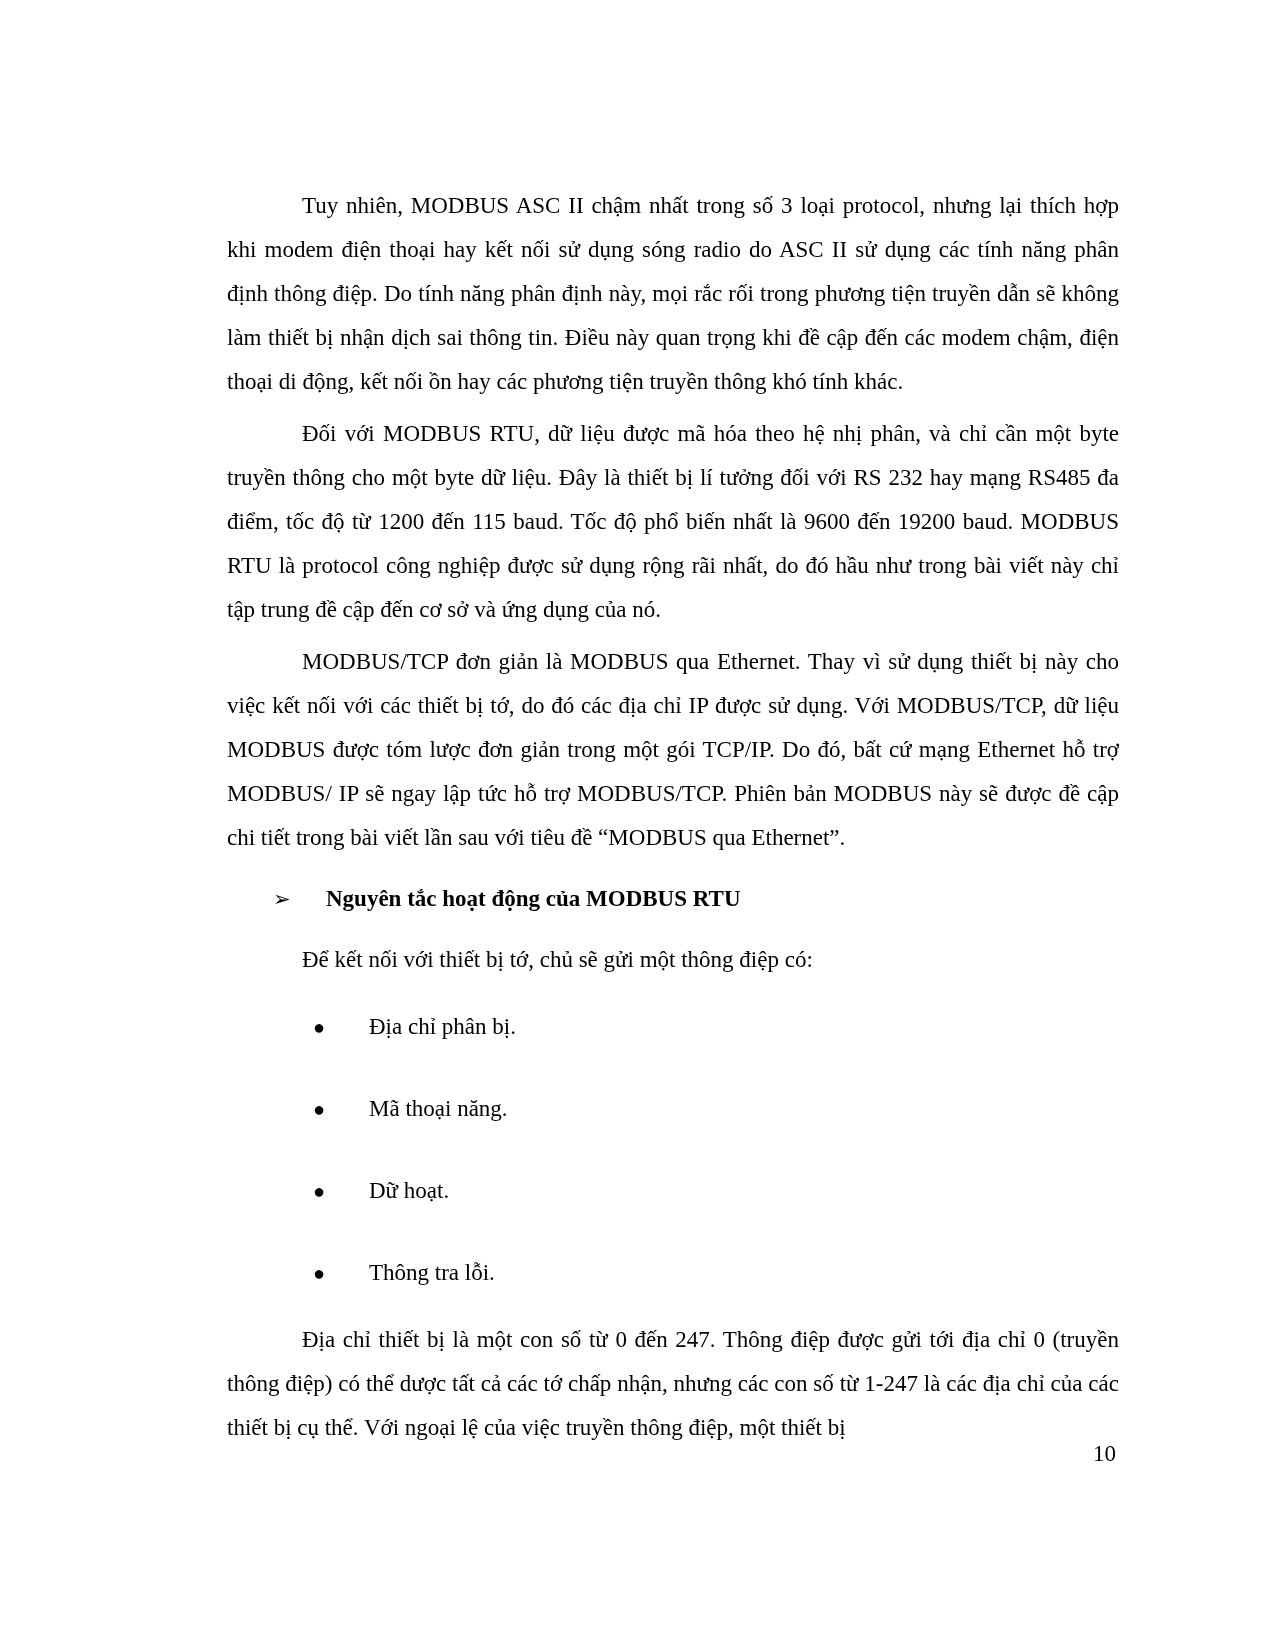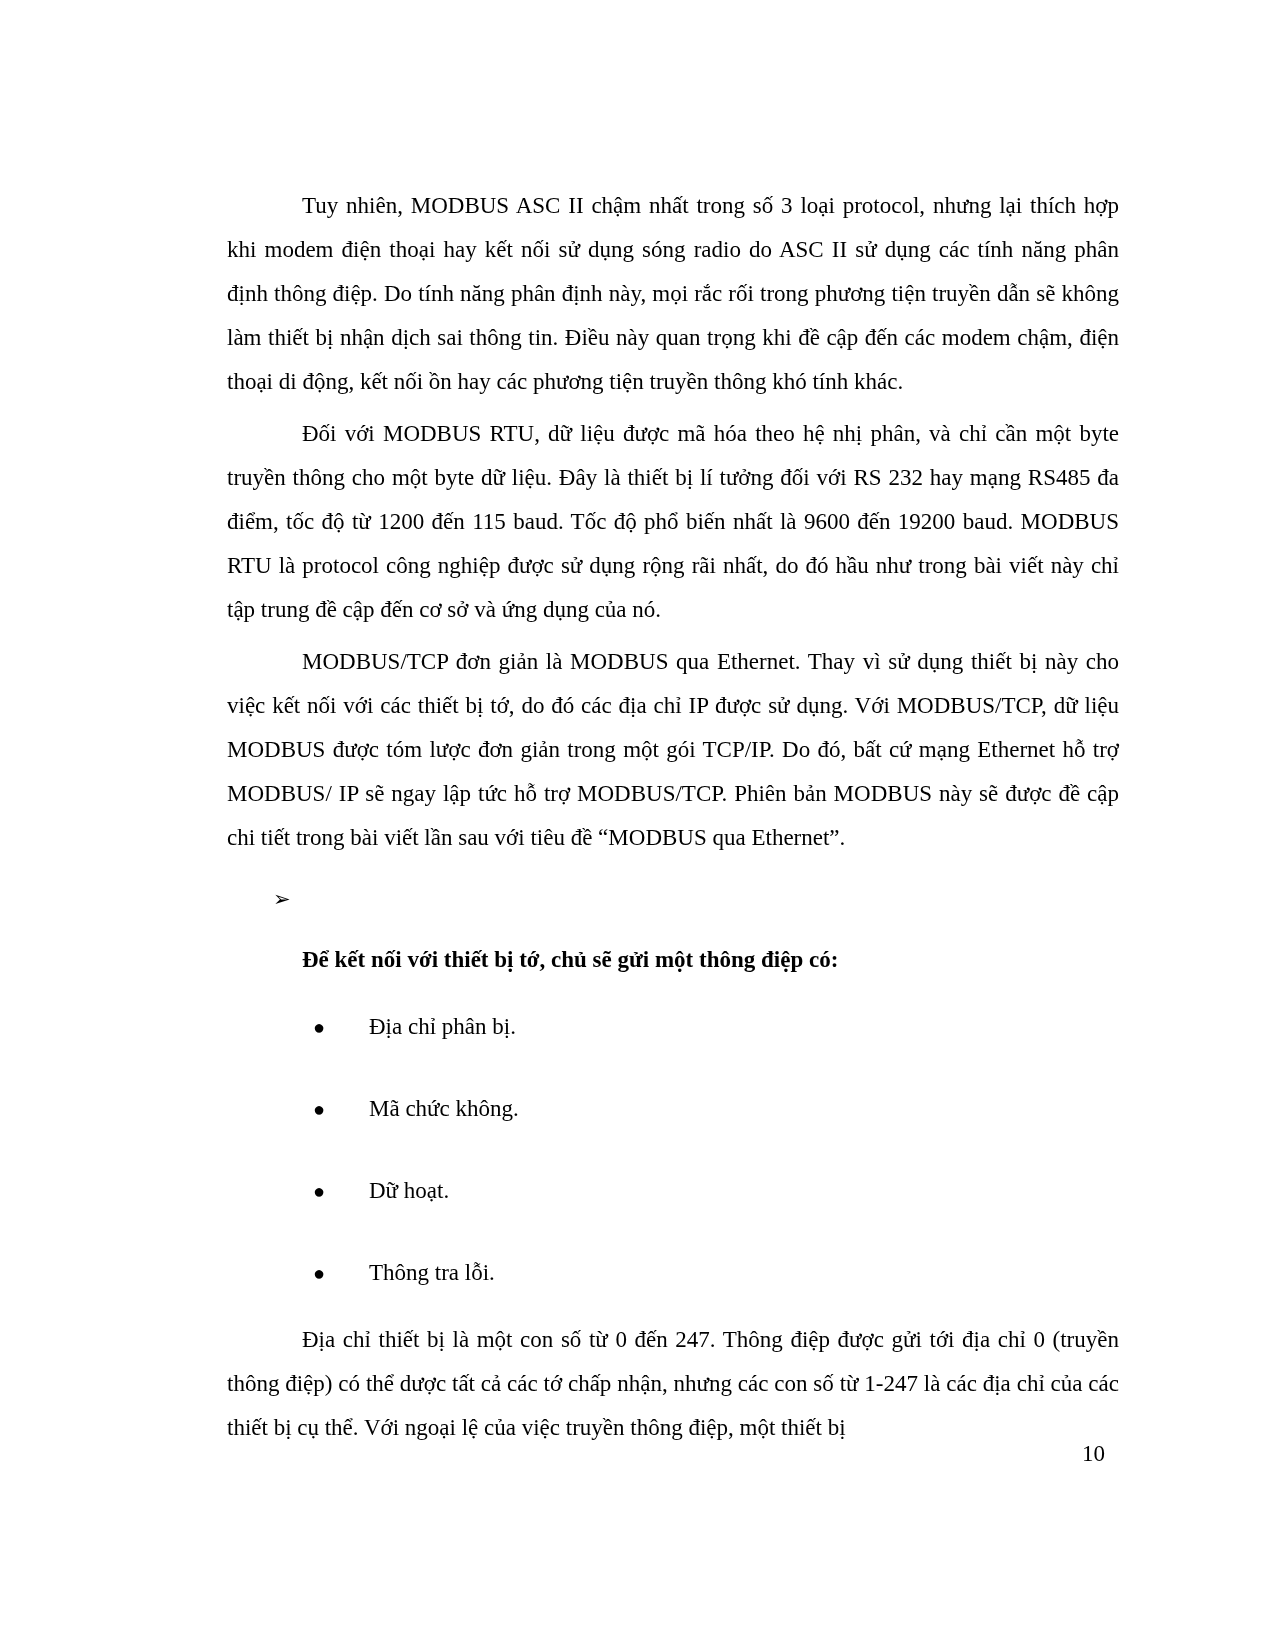--- a/index.html
+++ b/index.html
@@ -36,70 +36,70 @@
   .heading-row .arrow {
     width: 37px;
     flex: 0 0 37px;
     font-size: 21px;
   }
   .heading-row .heading-text {
     font-weight: bold;
   }
   .intro.para {
     text-indent: 75px;
-    font-weight: bold;
   }
   .bullet-list {
     list-style: none;
   }
   .bullet-item {
     display: flex;
     align-items: baseline;
     font-size: 23px;
     line-height: 57px;
     padding-left: 70px;
   }
   .bullet-item .dot {
     width: 40px;
     flex: 0 0 40px;
     font-size: 20px;
   }
   .page-number {
     position: absolute;
     top: 1408px;
-    right: 186px;
+    right: 175px;
     font-size: 23px;
     line-height: 28px;
   }
 </style>
 </head>
 <body>
 
 <div class="page">
 
   <p class="para indent">Tuy nhiên, MODBUS ASC II chậm nhất trong số 3 loại protocol, nhưng lại thích hợp khi modem điện thoại hay kết nối sử dụng sóng radio do ASC II sử dụng các tính năng phân định thông điệp. Do tính năng phân định này, mọi rắc rối trong phương tiện truyền dẫn sẽ không làm thiết bị nhận dịch sai thông tin. Điều này quan trọng khi đề cập đến các modem chậm, điện thoại di động, kết nối ồn hay các phương tiện truyền thông khó tính khác.</p>
 
   <p class="para indent">Đối với MODBUS RTU, dữ liệu được mã hóa theo hệ nhị phân, và chỉ cần một byte truyền thông cho một byte dữ liệu. Đây là thiết bị lí tưởng đối với RS 232 hay mạng RS485 đa điểm, tốc độ từ 1200 đến 115 baud. Tốc độ phổ biến nhất là 9600 đến 19200 baud. MODBUS RTU là protocol công nghiệp được sử dụng rộng rãi nhất, do đó hầu như trong bài viết này chỉ tập trung đề cập đến cơ sở và ứng dụng của nó.</p>
 
   <p class="para indent">MODBUS/TCP đơn giản là MODBUS qua Ethernet. Thay vì sử dụng thiết bị này cho việc kết nối với các thiết bị tớ, do đó các địa chỉ IP được sử dụng. Với MODBUS/TCP, dữ liệu MODBUS được tóm lược đơn giản trong một gói TCP/IP. Do đó, bất cứ mạng Ethernet hỗ trợ MODBUS/ IP sẽ ngay lập tức hỗ trợ MODBUS/TCP. Phiên bản MODBUS này sẽ được đề cập chi tiết trong bài viết lần sau với tiêu đề “MODBUS qua Ethernet”.</p>
 
   <div class="heading-row">
     <span class="arrow">➢</span>
+    <span class="heading-text">Nguyên tắc hoạt động của MODBUS RTU</span>
   </div>
 
   <p class="para intro">Để kết nối với thiết bị tớ, chủ sẽ gửi một thông điệp có:</p>
 
   <ul class="bullet-list">
     <li class="bullet-item">
       <span class="dot">●</span>
       <span>Địa chỉ phân bị.</span>
     </li>
     <li class="bullet-item">
       <span class="dot">●</span>
-      <span>Mã chức không.</span>
+      <span>Mã thoại năng.</span>
     </li>
     <li class="bullet-item">
       <span class="dot">●</span>
       <span>Dữ hoạt.</span>
     </li>
     <li class="bullet-item">
       <span class="dot">●</span>
       <span>Thông tra lỗi.</span>
     </li>
   </ul>

